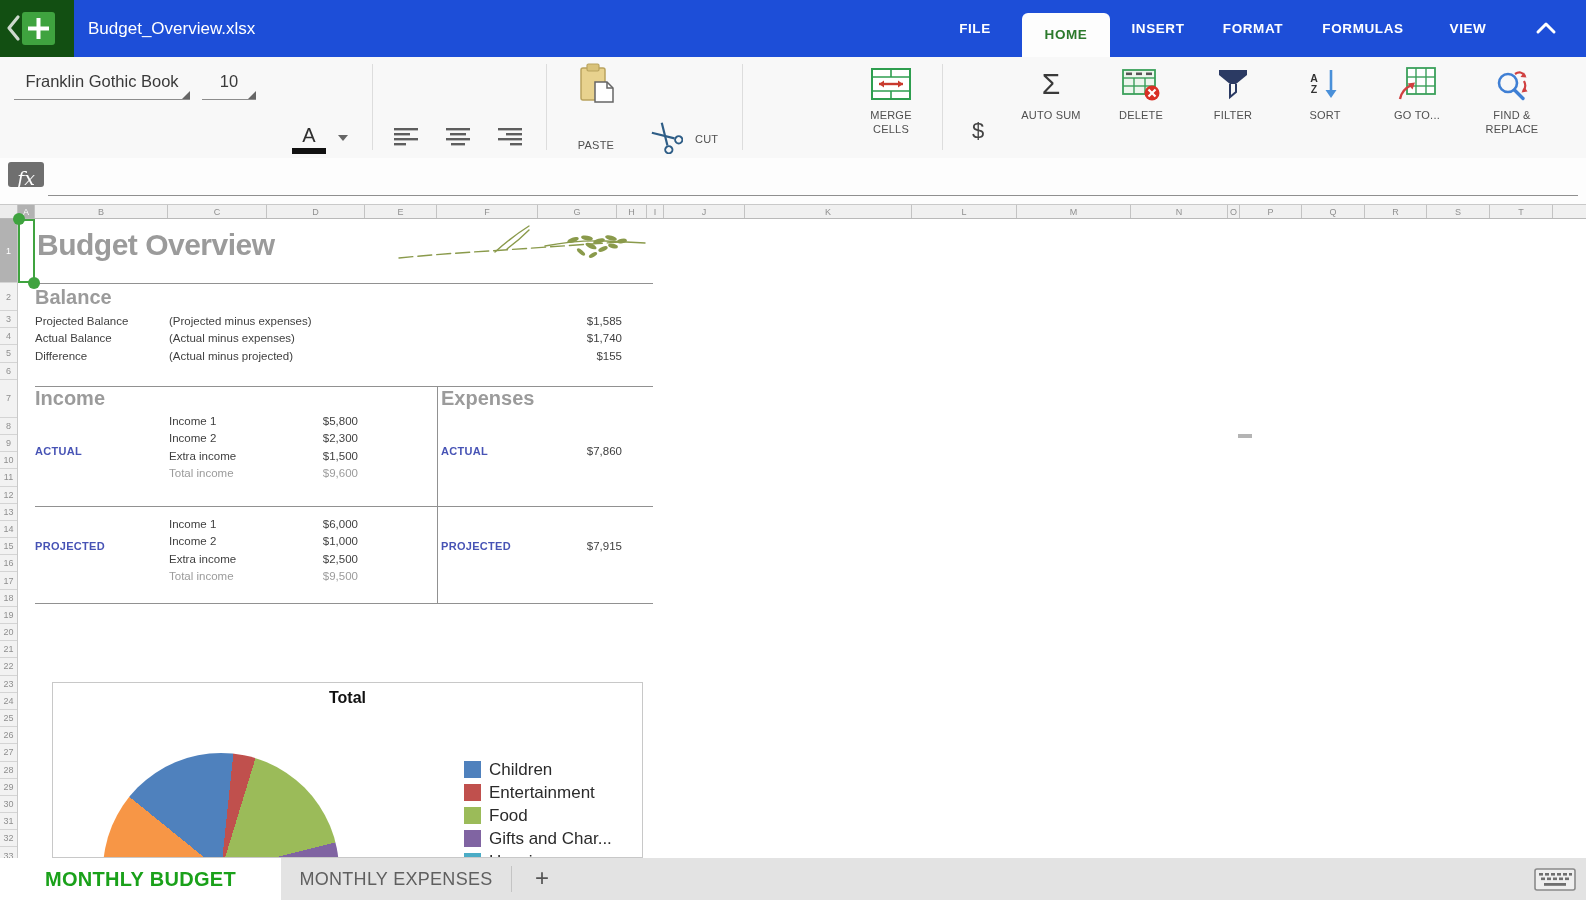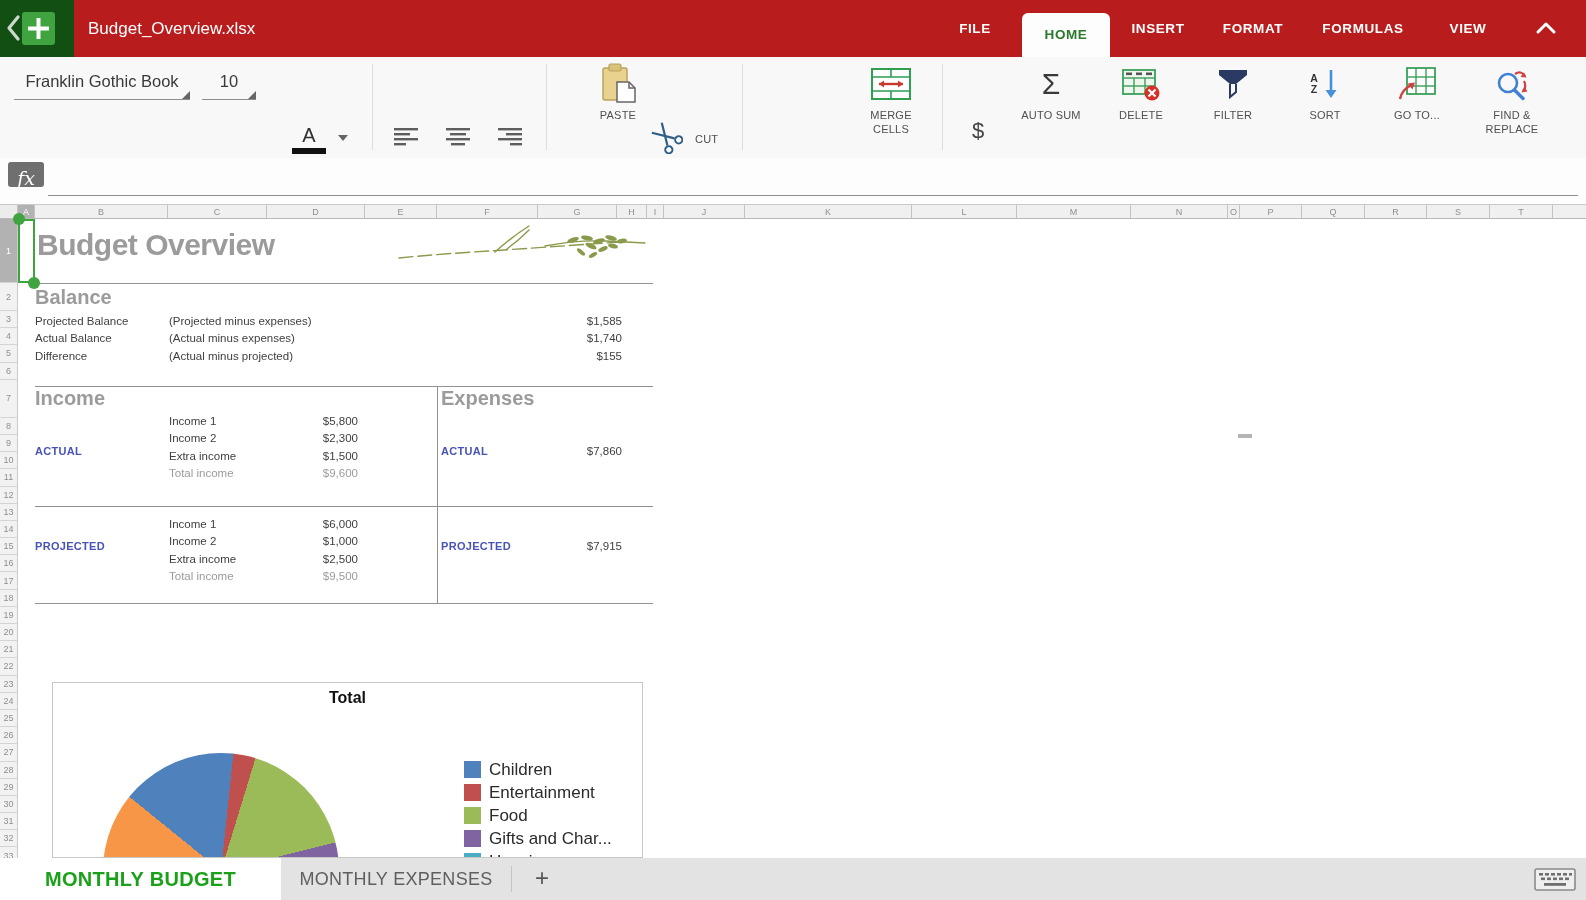--- a/index.html
+++ b/index.html
@@ -2,21 +2,21 @@
 <html><head>
 <meta charset="utf-8">
 <style>
   * { box-sizing: border-box; margin: 0; padding: 0; }
   html,body { width:1586px; height:900px; }
   body { font-family:"Liberation Sans", sans-serif; background:#fff; overflow:hidden; }
   #app { position:relative; width:1586px; height:900px; background:#fff; overflow:hidden; }
   .abs { position:absolute; }
 
   
-  #titlebar { left:0; top:0; width:1586px; height:57px; background:#b91c1c;padding-left:7px; }
+  #titlebar { left:0; top:0; width:1586px; height:57px; background:#1d4ed8;padding-left:7px; }
   #titlebar-left { left:0; top:0; width:74px; height:57px; background:#124f12; }
   #back-chevron { left:4px; top:13px; width:18px; height:30px; color:#cdd9cd; }
   #doc-icon { left:22px; top:12px; width:33px; height:33px; background:#3fa33f; border-radius:3px; }
   #doc-icon svg { display:block; margin:4px auto 0; }
   #filename { left:88px; top:0; height:57px; line-height:57px; color:#fff; font-size:17px; }
   .menu-item { top:0; height:57px; line-height:57px; text-align:center; color:#fff;
                font-size:13.5px; font-weight:bold; letter-spacing:.6px; }
   #menu-home { left:1022px; top:13px; width:88px; height:44px; line-height:44px;
                background:#fdfdfd; color:#2c7a2c; border-radius:6px 6px 0 0; }
   #collapse-chevron { left:1524px; top:0; width:44px; height:57px; }
@@ -246,21 +246,21 @@
     </div>
     <div class="abs alignbtn selected" style="left:486px;top:104px;">
       <span><svg width="26" height="22" viewBox="0 0 26 22">
         <rect x="1" y="12" width="24" height="2.4" fill="#2e2e2e"></rect>
             <rect x="5" y="17" width="16" height="2.4" fill="#2e2e2e"></rect>
           </svg></span>
     </div>
 
     <div class="abs vsep" style="left:546px;"></div>
 
-    <div class="abs tool" style="left:580px;width:76px;">
+    <div class="abs tool" style="left:558px;width:76px;justify-content:space-between;">
       <span class="icon-slot">
         <svg width="42" height="44" viewBox="0 0 42 44">
           <rect x="6" y="6" width="24" height="32" rx="2" fill="#e8d28e" stroke="#b9a35e" stroke-width="1.5"></rect>
           <rect x="12" y="2" width="12" height="7" rx="1.5" fill="#d9c27a" stroke="#b9a35e" stroke-width="1.2"></rect>
           <path d="M20 20 h12 l6 6 v14 h-18 z" fill="#fff" stroke="#666" stroke-width="1.5"></path>
           <path d="M32 20 v6 h6" fill="none" stroke="#666" stroke-width="1.5"></path>
         </svg>
       </span>
       <span class="tool-label">PASTE</span>
     </div>

